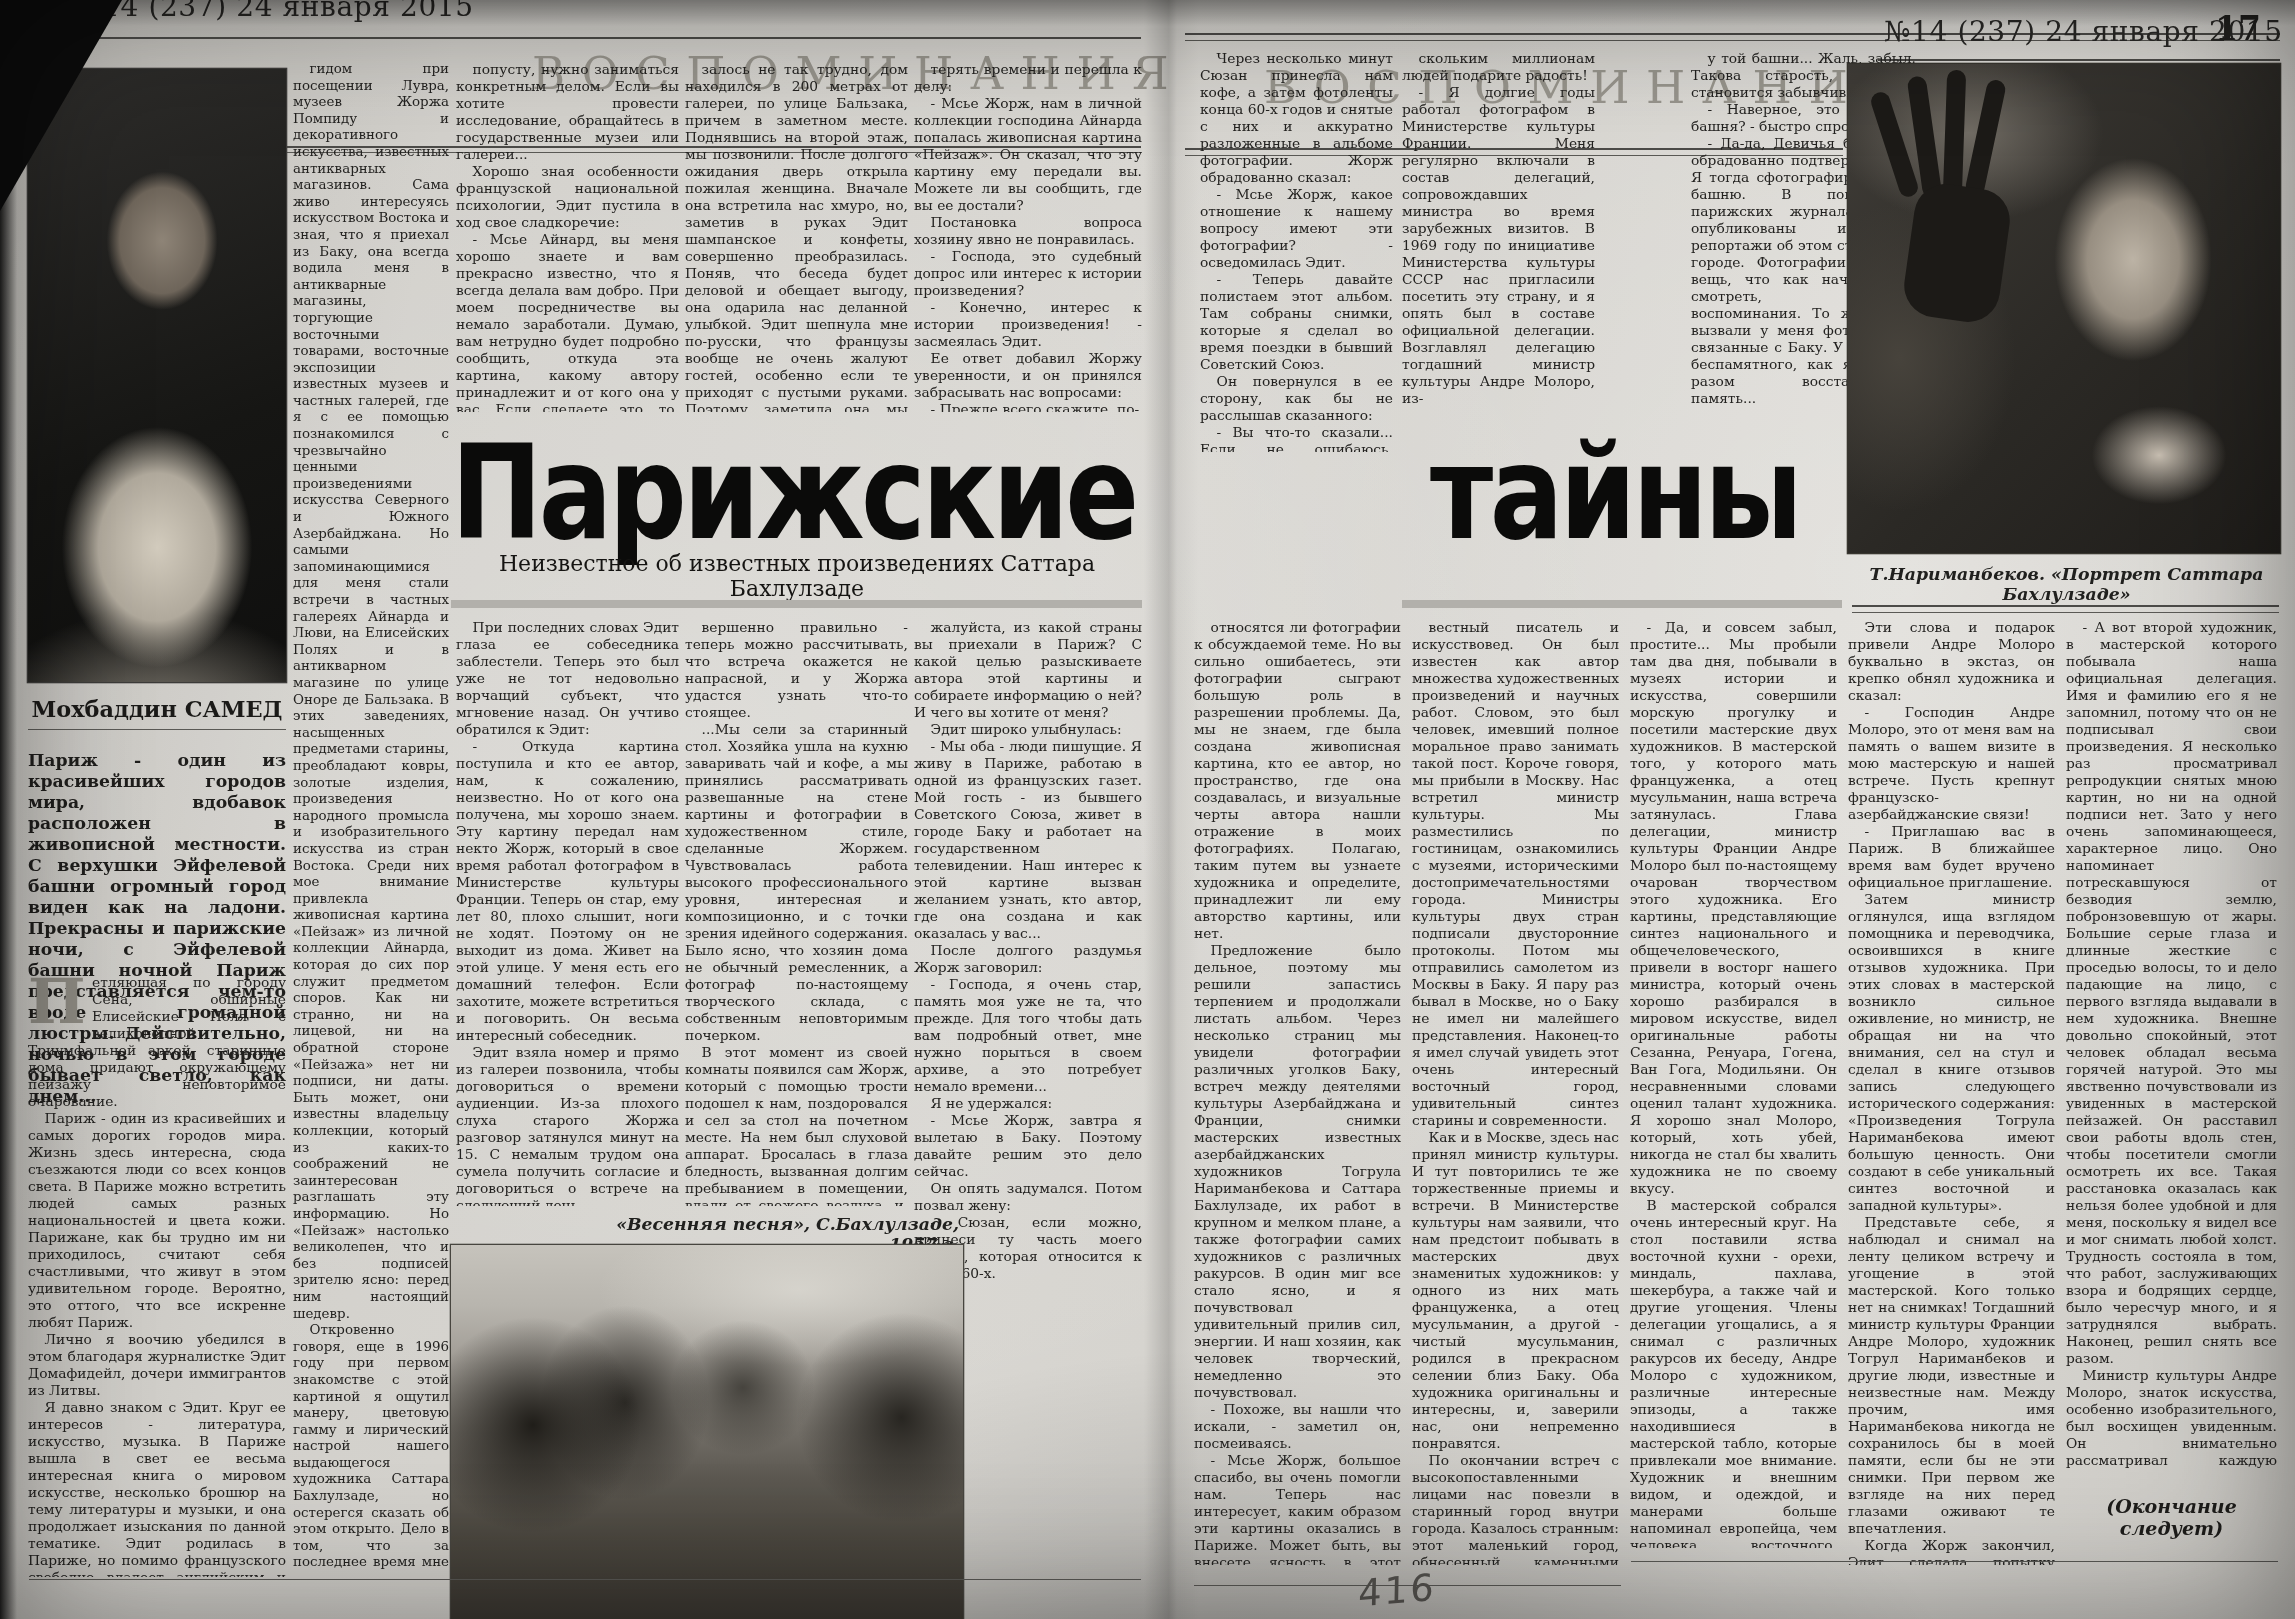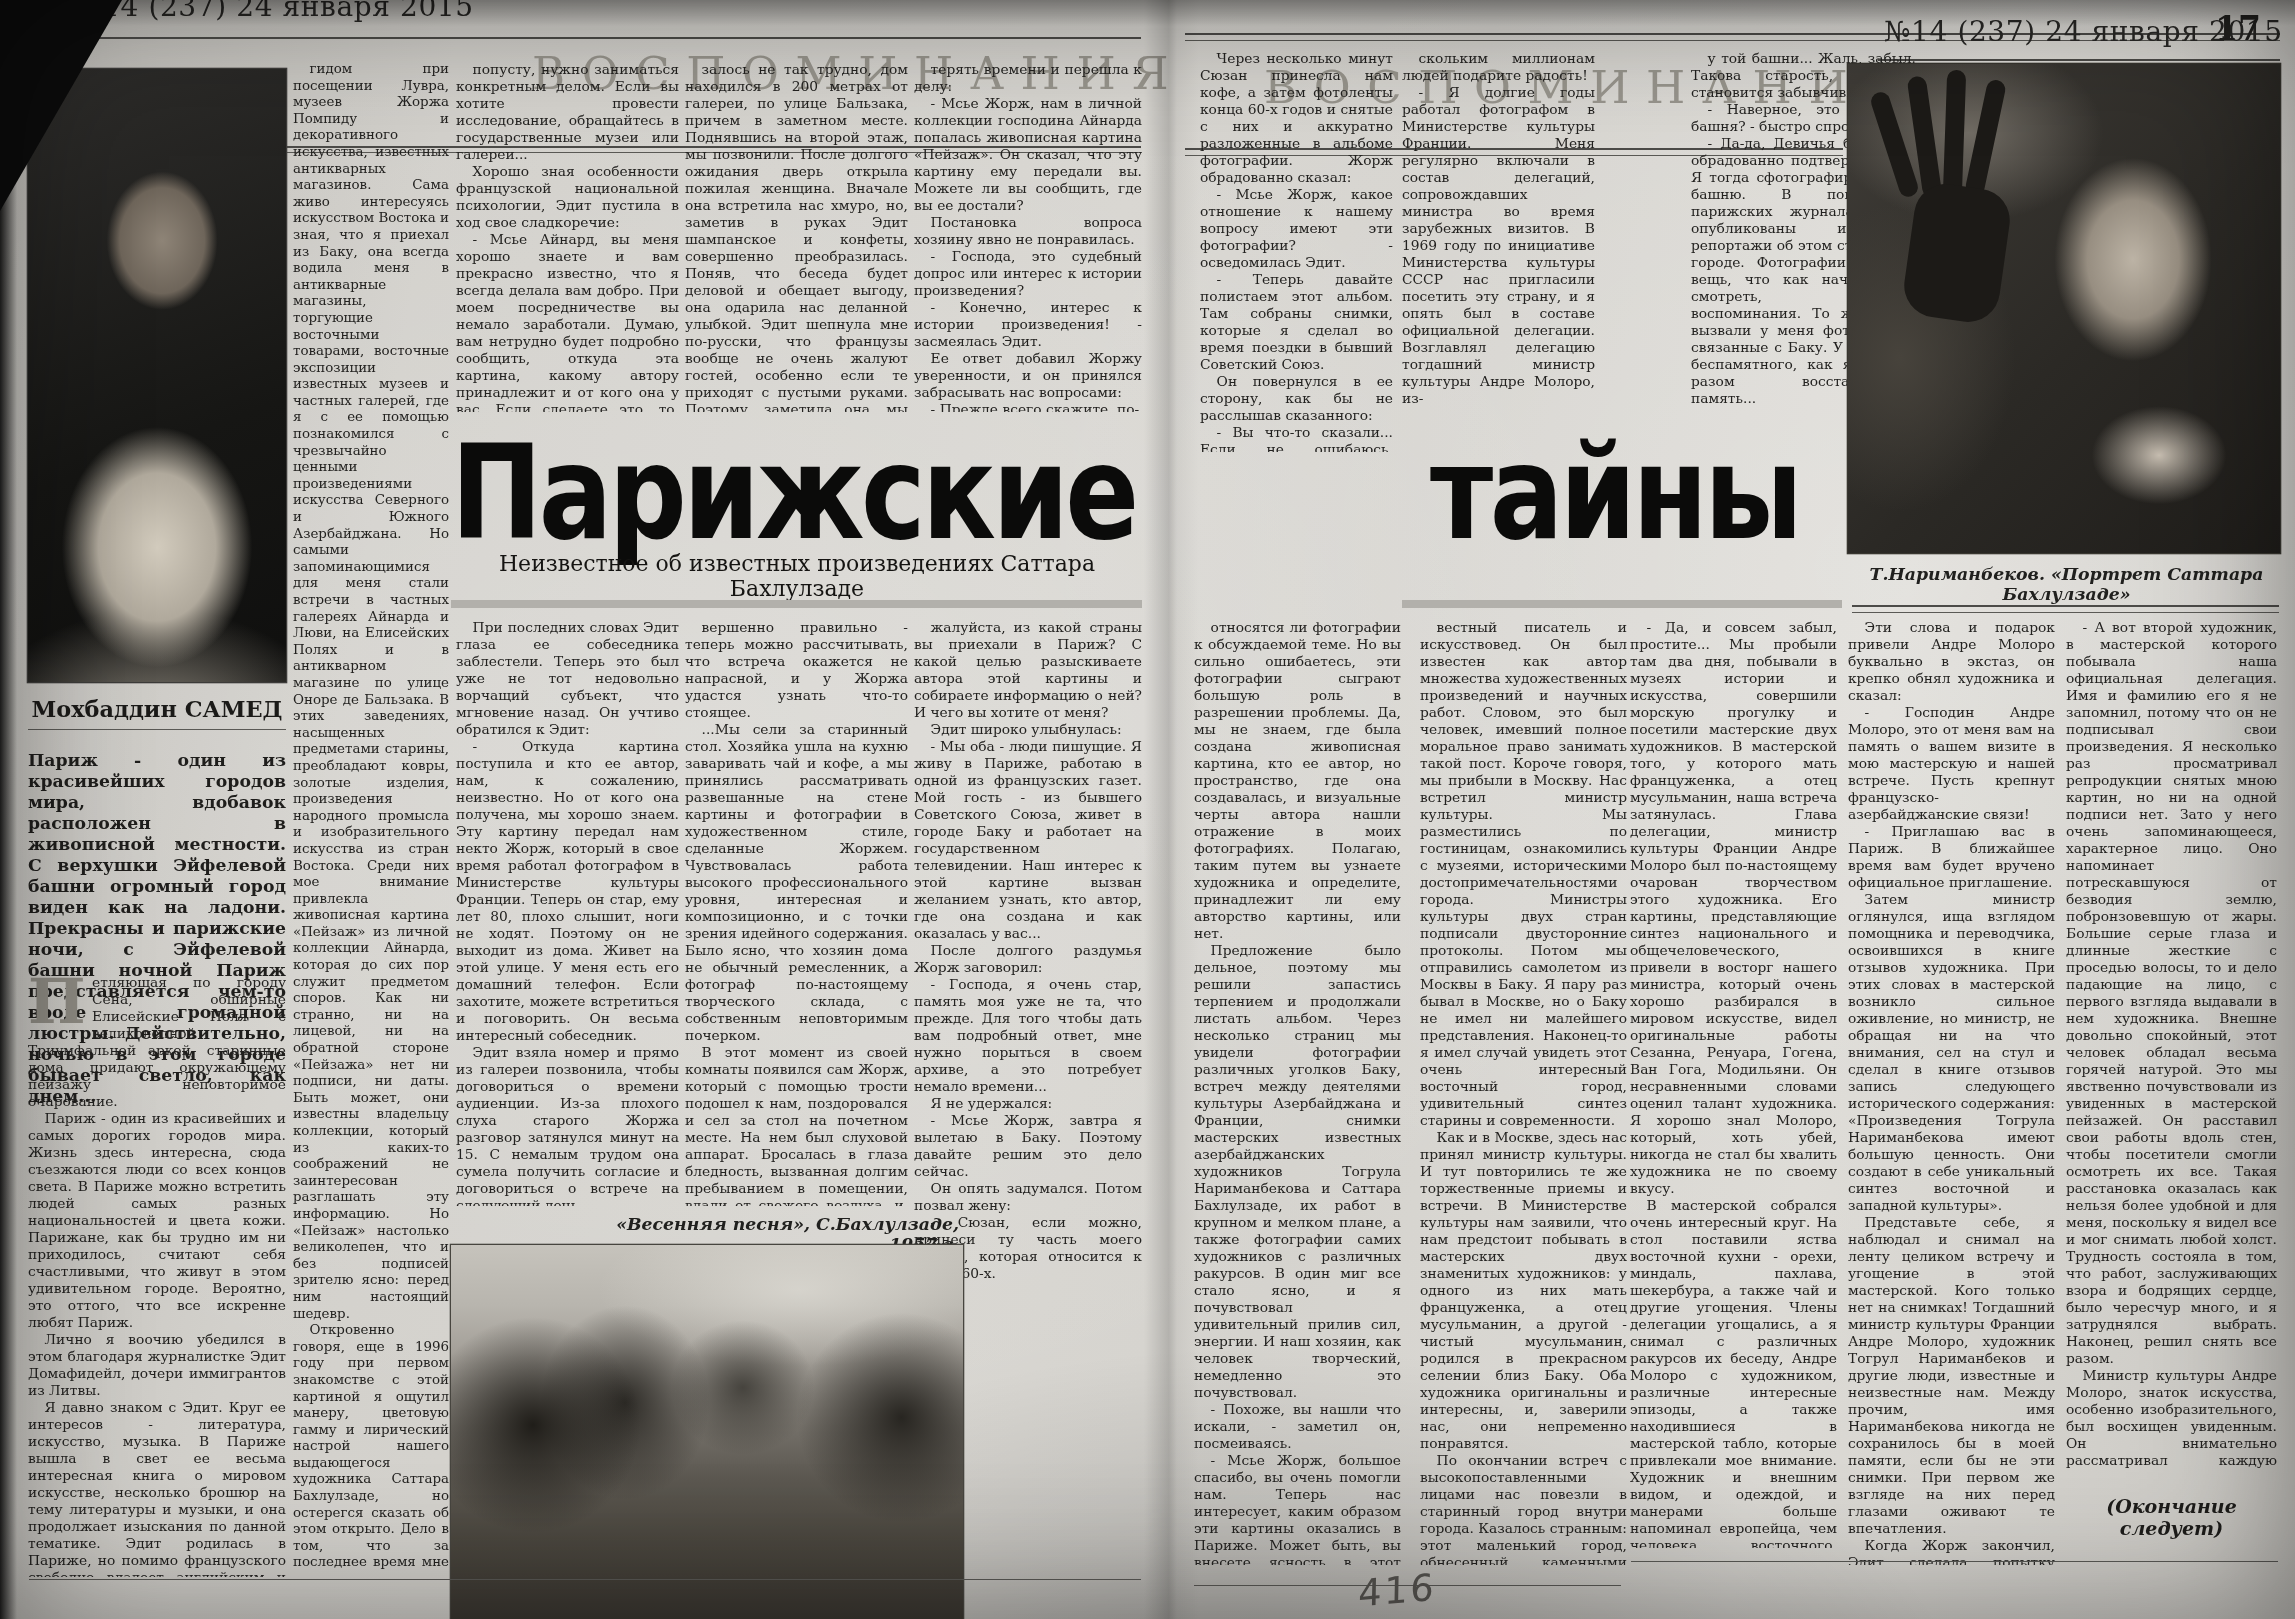--- a/index.html
+++ b/index.html
@@ -182,21 +182,21 @@
   <div class="caption" style="left:1859px; top:564px; width:415px; text-align:center;">Т.Нариманбеков. «Портрет Саттара Бахлулзаде»</div>
   <div class="rule thin" style="left:1852px; top:605px; width:427px;"></div>
   <div class="rule hair" style="left:1852px; top:612px; width:427px;"></div>
 
   <div class="col" style="left:1194px; top:619px; width:207px; height:946px;">
       <p>относятся ли фотографии к обсуждаемой теме. Но вы сильно ошибаетесь, эти фотографии сыграют большую роль в разрешении проблемы. Да, мы не знаем, где была создана живописная картина, кто ее автор, но пространство, где она создавалась, и визуальные черты автора нашли отражение в моих фотографиях. Полагаю, таким путем вы узнаете художника и определите, принадлежит ли ему авторство картины, или нет.</p>
       <p>Предложение было дельное, поэтому мы решили запастись терпением и продолжали листать альбом. Через несколько страниц мы увидели фотографии различных уголков Баку, встреч между деятелями культуры Азербайджана и Франции, снимки мастерских известных азербайджанских художников Тогрула Нариманбекова и Саттара Бахлулзаде, их работ в крупном и мелком плане, а также фотографии самих художников с различных ракурсов. В один миг все стало ясно, и я почувствовал удивительный прилив сил, энергии. И наш хозяин, как человек творческий, немедленно это почувствовал.</p>
       <p>- Похоже, вы нашли что искали, - заметил он, посмеиваясь.</p>
       <p>- Мсье Жорж, большое спасибо, вы очень помогли нам. Теперь нас интересует, каким образом эти картины оказались в Париже. Может быть, вы внесете ясность в этот момент?</p>
     </div>
-  <div class="col" style="left:1412px; top:619px; width:207px; height:946px;margin-left:8px;">
+  <div class="col" style="left:1412px; top:619px; width:207px; height:946px;">
       <p>вестный писатель и искусствовед. Он был известен как автор множества художественных произведений и научных работ. Словом, это был человек, имевший полное моральное право занимать такой пост. Короче говоря, мы прибыли в Москву. Нас встретил министр культуры. Мы разместились по гостиницам, ознакомились с музеями, историческими достопримечательностями города. Министры культуры двух стран подписали двусторонние протоколы. Потом мы отправились самолетом из Москвы в Баку. Я пару раз бывал в Москве, но о Баку не имел ни малейшего представления. Наконец-то я имел случай увидеть этот очень интересный восточный город, удивительный синтез старины и современности.</p>
       <p>Как и в Москве, здесь нас принял министр культуры. И тут повторились те же торжественные приемы и встречи. В Министерстве культуры нам заявили, что нам предстоит побывать в мастерских двух знаменитых художников: у одного из них мать француженка, а отец мусульманин, а другой - чистый мусульманин, родился в прекрасном селении близ Баку. Оба художника оригинальны и интересны, и, заверили нас, они непременно понравятся.</p>
       <p>По окончании встреч с высокопоставленными лицами нас повезли в старинный город внутри города. Казалось странным: этот маленький город, обнесенный каменными стенами, сохранился в первоначальном виде, его узкие кривые улочки напоминали лабиринт, так что человек непосвященный мог легко заблудиться. Да, вот хорошо вспомнил: в этом старинном городе в нижней, приморской части была башня. Наш гид представил энциклопедические сведения об истории этой башни, о том, как она появилась, привел несколько связанных с ней преданий. Ох, память моя слаба стала, интересное название</p>
     </div>
   <div class="col" style="left:1630px; top:619px; width:207px; height:929px;">
       <p>- Да, и совсем забыл, простите... Мы пробыли там два дня, побывали в музеях истории и искусства, совершили морскую прогулку и посетили мастерские двух художников. В мастерской того, у которого мать француженка, а отец мусульманин, наша встреча затянулась. Глава делегации, министр культуры Франции Андре Молоро был по-настоящему очарован творчеством этого художника. Его картины, представляющие синтез национального и общечеловеческого, привели в восторг нашего министра, который очень хорошо разбирался в мировом искусстве, видел оригинальные работы Сезанна, Ренуара, Гогена, Ван Гога, Модильяни. Он несравненными словами оценил талант художника. Я хорошо знал Молоро, который, хоть убей, никогда не стал бы хвалить художника не по своему вкусу.</p>
       <p>В мастерской собрался очень интересный круг. На стол поставили яства восточной кухни - орехи, миндаль, пахлава, шекербура, а также чай и другие угощения. Члены делегации угощались, а я снимал с различных ракурсов их беседу, Андре Молоро с художником, различные интересные эпизоды, а также находившиеся в мастерской табло, которые привлекали мое внимание. Художник и внешним видом, и одеждой, и манерами больше напоминал европейца, чем человека восточного. Внешность его была привлекательна и элегантна. Встреча и угощение заняли немало времени. Наконец, Андре Молоро взглянул на часы и любезным тоном произнес:</p>
     </div>
   <div class="col" style="left:1848px; top:619px; width:207px; height:946px;">
       <p>Эти слова и подарок привели Андре Молоро буквально в экстаз, он крепко обнял художника и сказал:</p>

